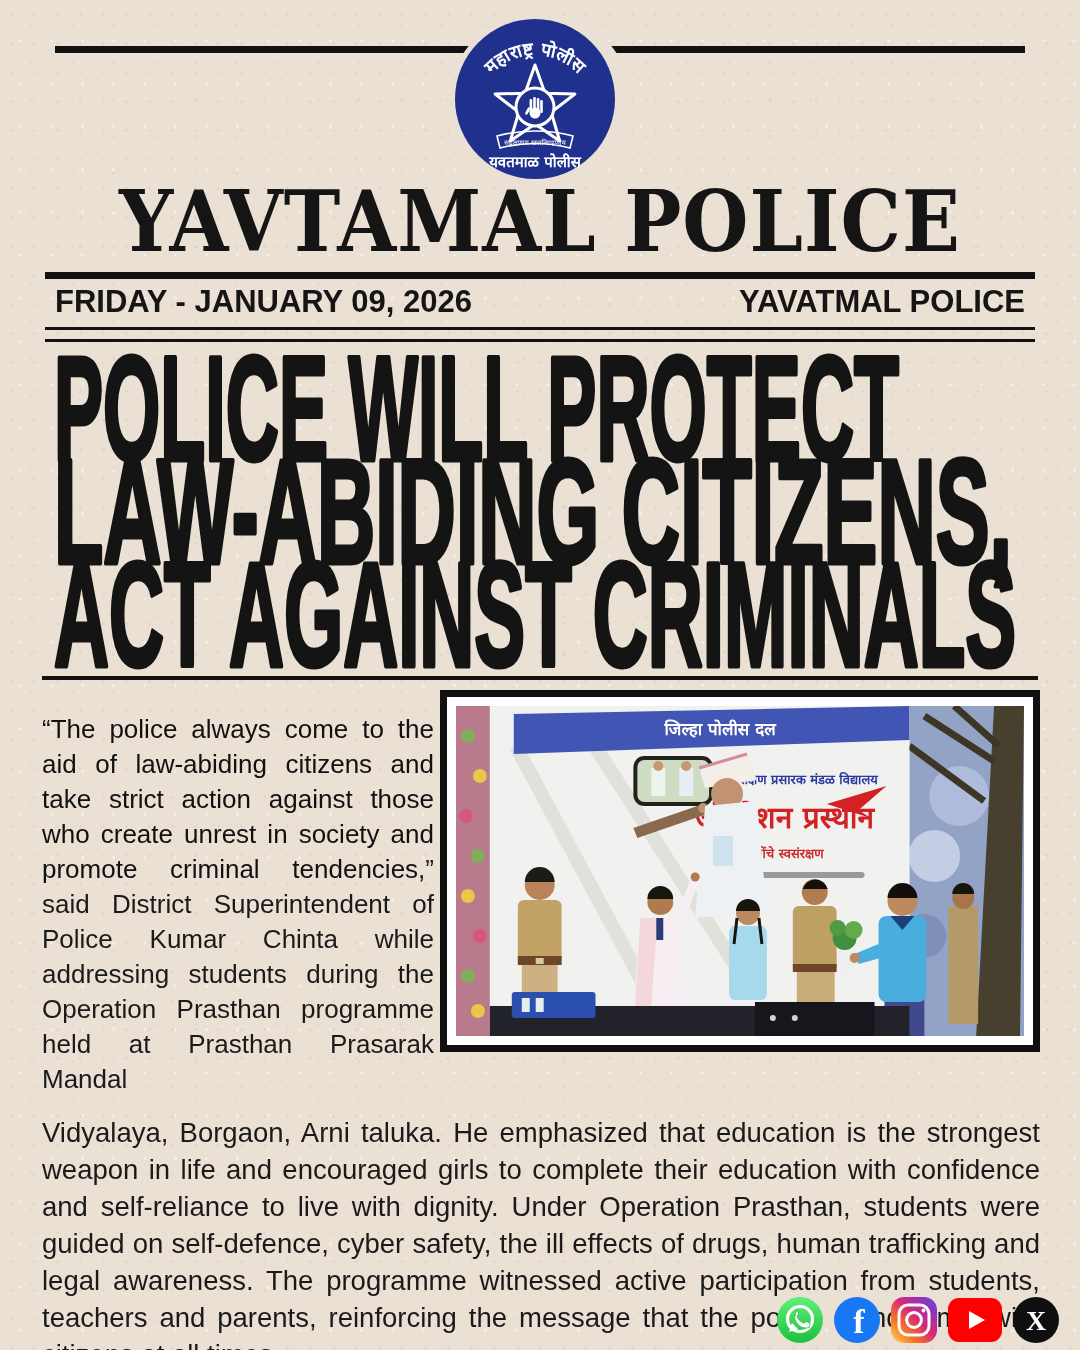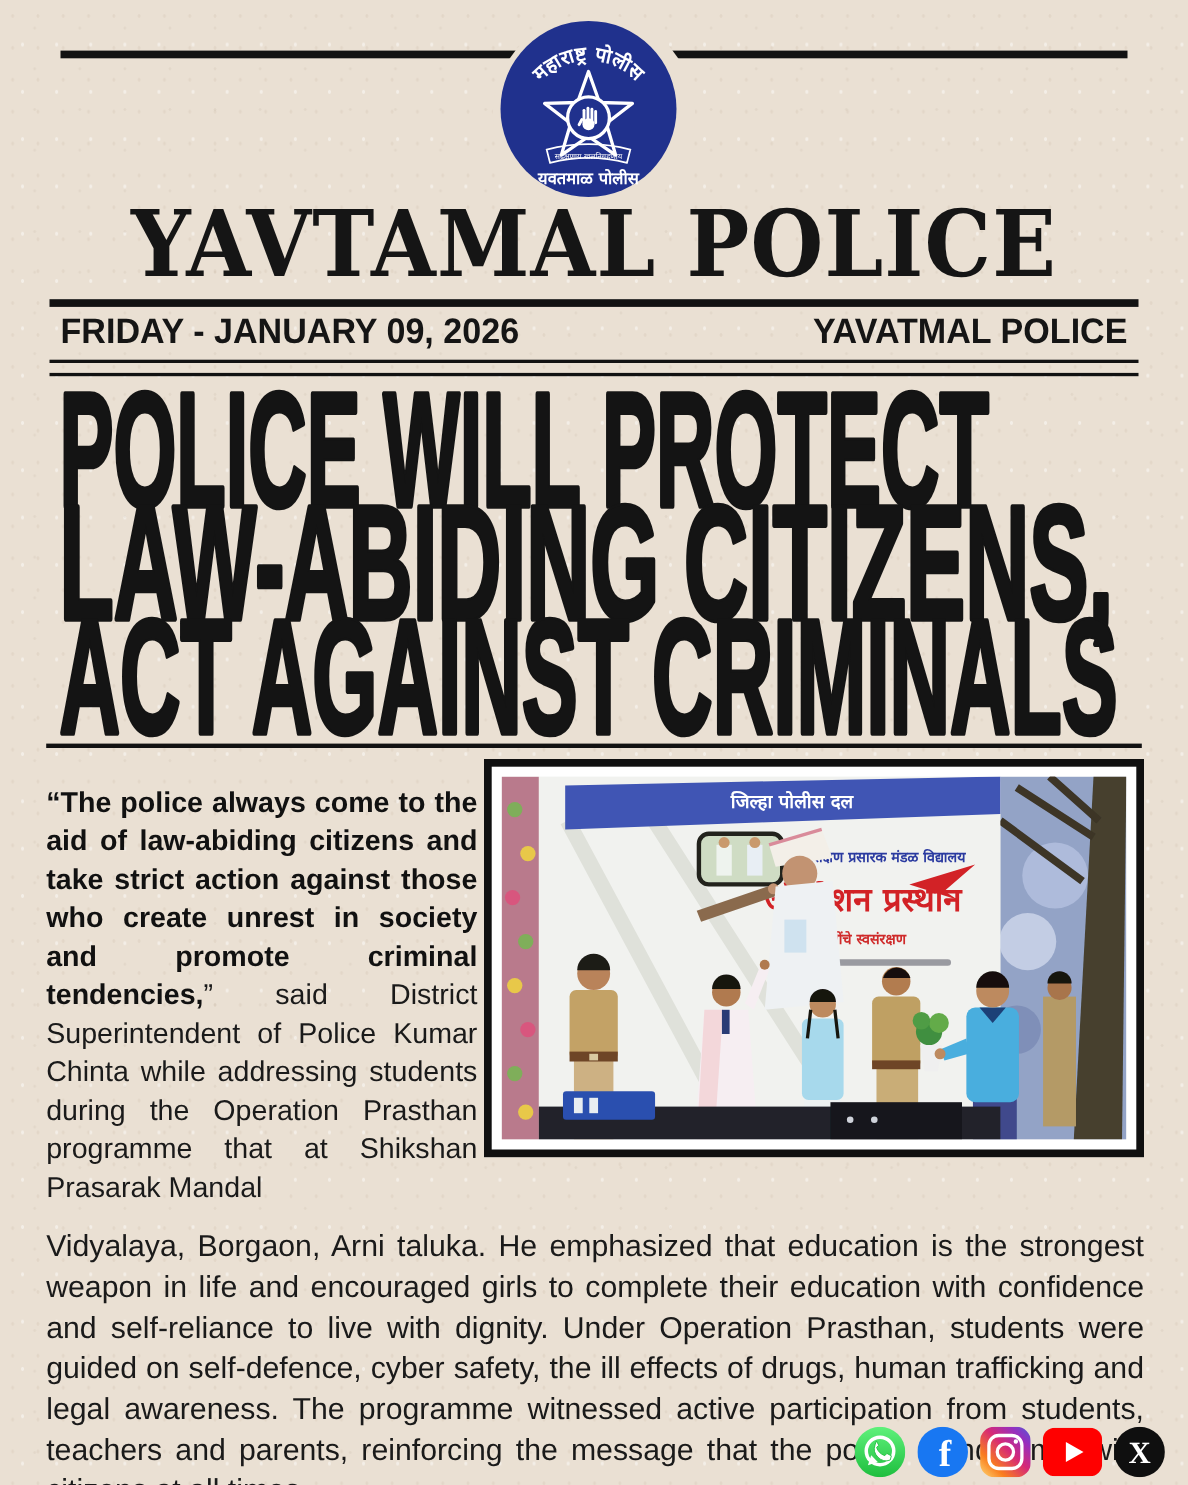--- a/index.html
+++ b/index.html
@@ -31,21 +31,21 @@
     letter-spacing:1px;transform:scaleY(1.10);transform-origin:50% 20%;white-space:nowrap;}
 
   .dateline{position:absolute;left:55px;right:55px;top:283px;display:flex;
     justify-content:space-between;font-weight:bold;font-size:31px;letter-spacing:0px;
     transform:scaleY(1.04);transform-origin:top;}
 
   .headline{position:absolute;left:52px;top:350px;width:970px;height:330px;}
 
   .lead{position:absolute;left:42px;top:686px;width:392px;
     font-size:26px;line-height:35px;text-align:justify;color:#1a1a1a;}
-  .lead b{font-weight:bold;color:#111;}
+  .lead b{font-weight:normal;color:#111;}
 
   .photo-frame{position:absolute;left:440px;top:690px;width:600px;height:362px;
     background:#ffffff;border:7px solid #101010;box-sizing:border-box;padding:9px;}
   .photo-frame svg{display:block;width:100%;height:100%;}
 
   .body2{position:absolute;left:42px;top:1086px;width:998px;
     font-size:27.5px;line-height:37px;text-align:justify;color:#1a1a1a;}
 
   .socials{position:absolute;left:777px;top:1297px;display:flex;gap:11px;align-items:center;}
   .socials svg{display:block;}
@@ -95,21 +95,21 @@
   <svg class="headline" viewBox="0 0 970 330">
     <g font-family="Liberation Sans, sans-serif" font-weight="bold" fill="#141414" stroke="#141414" stroke-width="5" stroke-linejoin="round" paint-order="stroke">
       <text x="2" y="110" font-size="148" textLength="845" lengthAdjust="spacingAndGlyphs">POLICE WILL PROTECT</text>
       <text x="2" y="213" font-size="148" textLength="958" lengthAdjust="spacingAndGlyphs">LAW-ABIDING CITIZENS,</text>
       <text x="2" y="316" font-size="148" textLength="962" lengthAdjust="spacingAndGlyphs">ACT AGAINST CRIMINALS</text>
     </g>
   </svg>
 
   <div class="rule head"></div>
 
-  <p class="lead"><b>“The police always come to the aid of law-abiding citizens and take strict action against those who create unrest in society and promote criminal tendencies,</b><span>” said District Superintendent of Police Kumar Chinta while addressing students during the Operation Prasthan programme that at Shikshan Prasarak Mandal</span></p>
+  <p class="lead"><b>“The police always come to the aid of law-abiding citizens and take strict action against those who create unrest in society and promote criminal tendencies,</b><span>” said District Superintendent of Police Kumar Chinta while addressing students during the Operation Prasthan programme held at Prasthan Prasarak Mandal</span></p>
 
   <div class="photo-frame">
     <svg viewBox="0 0 570 330" preserveAspectRatio="none">
       <defs>
         <filter id="soft">
             <feGaussianBlur stdDeviation="0.55"></feGaussianBlur>
           </filter>
       </defs>
       <g filter="url(#soft)">
 

